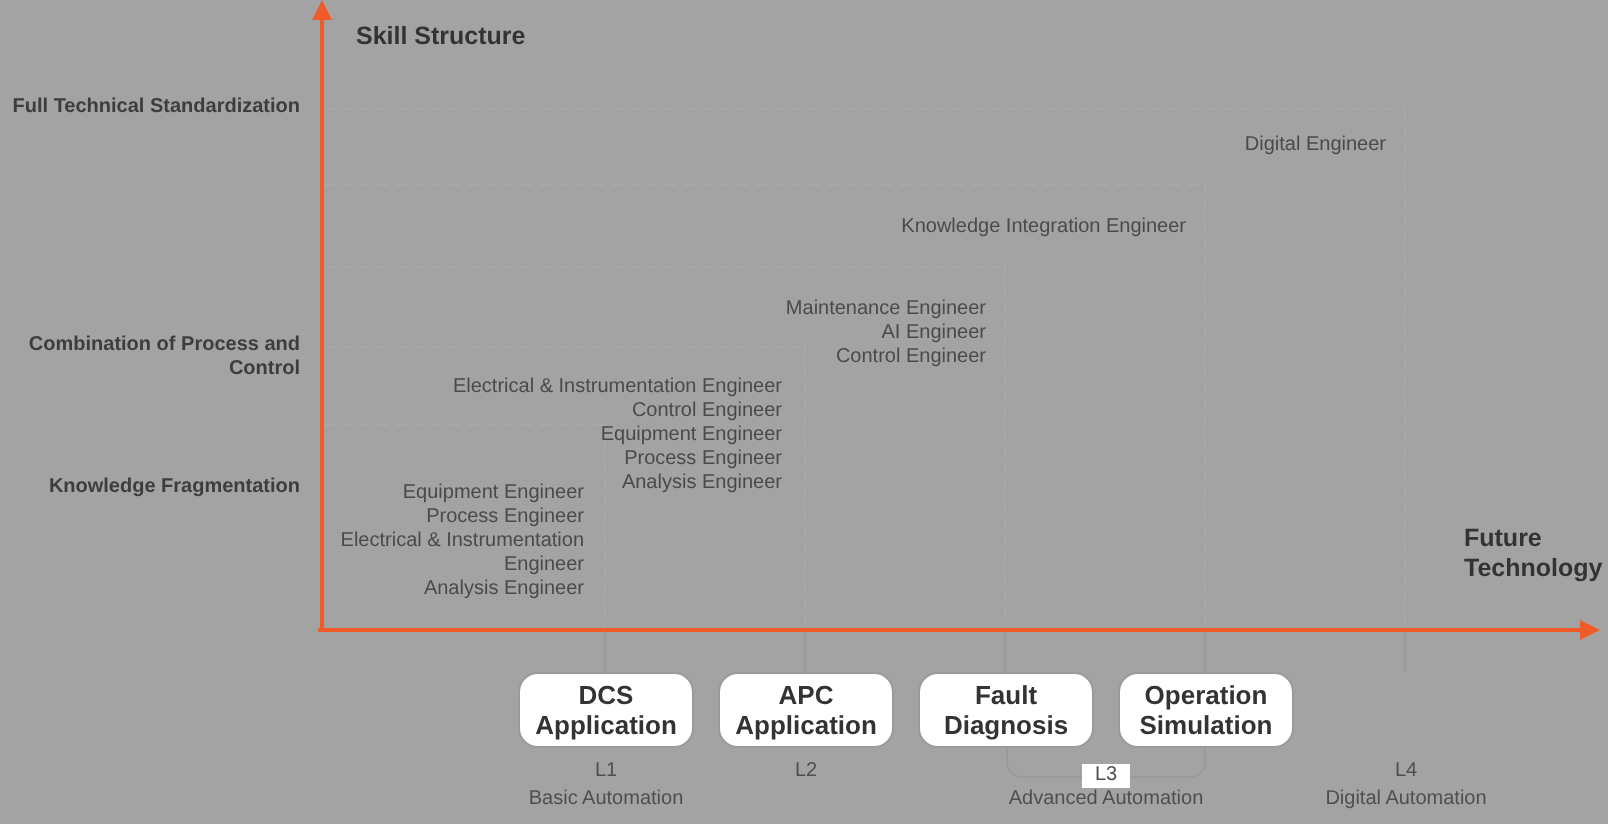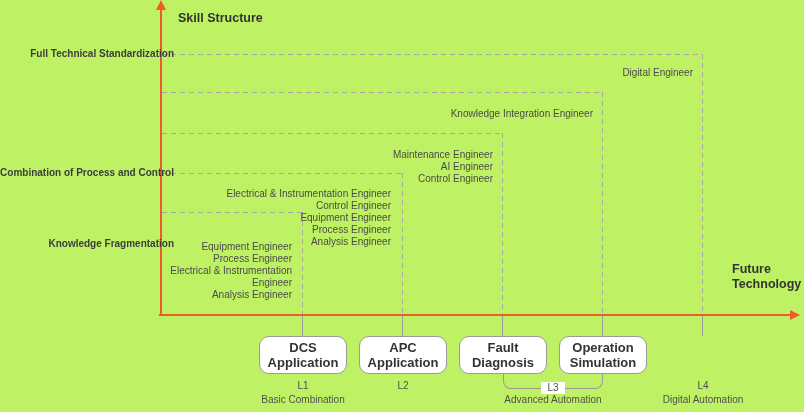--- a/index.html
+++ b/index.html
@@ -1,40 +1,40 @@
 <!DOCTYPE html>
 <html style="--axis: #F15A29; --dash: #A8A8A8; --line: #9A9A9A; --text-dark: #3D3D3D; --text-mid: #4A4A4A; --box-border: #9A9A9A;"><head>
 <meta charset="utf-8">
 <style>
   :root{
     --axis:#F15A29; --dash:#A8A8A8; --line:#9A9A9A;
     --text-dark:#3D3D3D; --text-mid:#4A4A4A; --box-border:#9A9A9A;
   }
   *{margin:0;padding:0;box-sizing:border-box;}
   body{font-family:"Liberation Sans",sans-serif;background:#fff;}
-  .canvas{position:relative;width:804px;height:412px;background:#bef264;overflow:hidden;}
+  .canvas{position:relative;width:804px;height:412px;background:#a3a3a3;overflow:hidden;}
 
   
   .vaxis{position:absolute;left:160px;top:8px;width:2px;height:308px;background:var(--axis);}
   .haxis{position:absolute;left:159px;top:314px;width:634px;height:2px;background:var(--axis);}
   .arrow-up{position:absolute;left:156px;top:0;width:0;height:0;
     border-left:5px solid transparent;border-right:5px solid transparent;border-bottom:10px solid var(--axis);}
   .arrow-right{position:absolute;left:790px;top:310px;width:0;height:0;
     border-top:5px solid transparent;border-bottom:5px solid transparent;border-left:10px solid var(--axis);}
 
   .axis-title{position:absolute;font-weight:700;font-size:12.5px;color:#333;line-height:15px;}
   .axis-title.y{left:178px;top:11px;}
   .axis-title.x{left:732px;top:262px;}
 
   
   .dash-h{position:absolute;height:1px;background:repeating-linear-gradient(90deg,var(--dash) 0 5px,transparent 5px 9px);}
   .dash-v{position:absolute;width:1px;background:repeating-linear-gradient(180deg,var(--dash) 0 5px,transparent 5px 9px);}
 
   
-  .ylabel{position:absolute;left:0;width:174px;text-align:right;font-weight:700;font-size:10px;
+  .ylabel{position:absolute;left:0;width:150px;text-align:right;font-weight:700;font-size:10px;
     line-height:12px;color:var(--text-dark);}
 
   
   .roles{position:absolute;text-align:right;font-size:10px;line-height:12px;color:var(--text-mid);white-space:nowrap;}
 
   
   .conn{position:absolute;width:1px;height:20px;top:316px;background:var(--line);}
   .bracket{position:absolute;left:503px;top:374px;width:100px;height:15px;
     border:1px solid var(--line);border-top:none;border-radius:0 0 8px 8px;}
 
@@ -130,21 +130,21 @@
       <div>Diagnosis</div>
     </div>
   <div class="node" style="left:559px;">
       <div>Operation</div>
       <div>Simulation</div>
     </div>
 
   <div class="bracket"></div>
 
   <div class="ltag" style="left:273px;top:380px;">L1</div>
-  <div class="ldesc" style="left:238px;top:394px;">Basic Combination</div>
+  <div class="ldesc" style="left:238px;top:394px;">Basic Automation</div>
 
   <div class="ltag" style="left:373px;top:380px;">L2</div>
   <div class="ldesc" style="left:338px;top:394px;margin-top:44px;">Conditional Automation</div>
 
   <div class="ltag on-bracket" style="left:541px;top:382px;">L3</div>
   <div class="ldesc" style="left:488px;top:394px;">Advanced Automation</div>
 
   <div class="ltag" style="left:673px;top:380px;">L4</div>
   <div class="ldesc" style="left:638px;top:394px;">Digital Automation</div>
 

